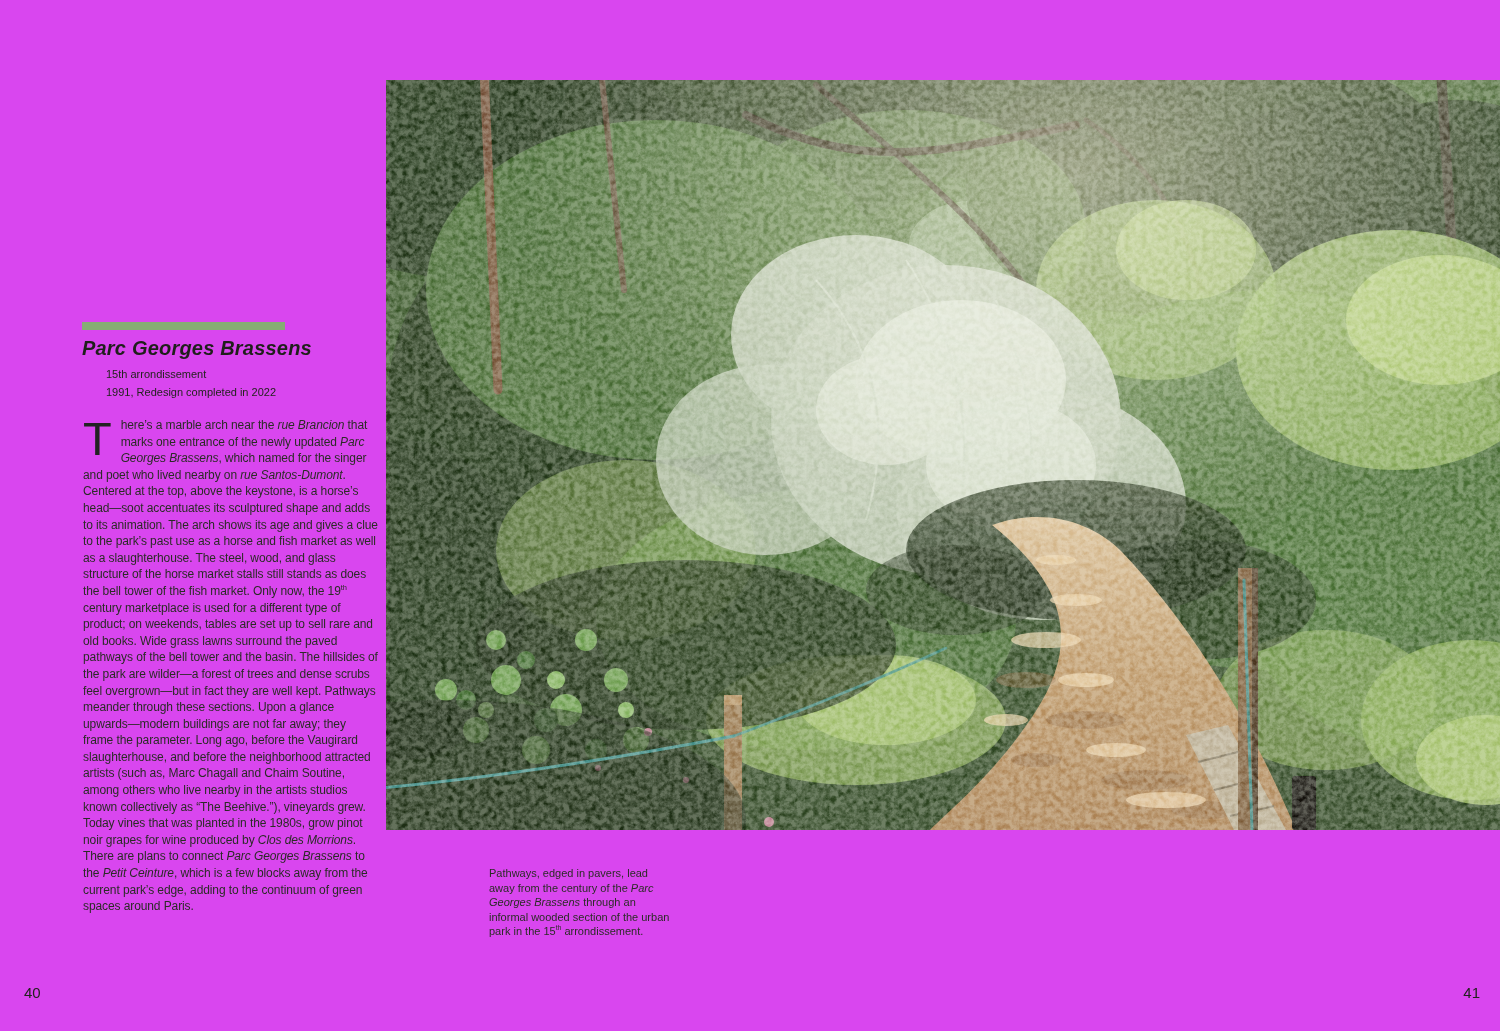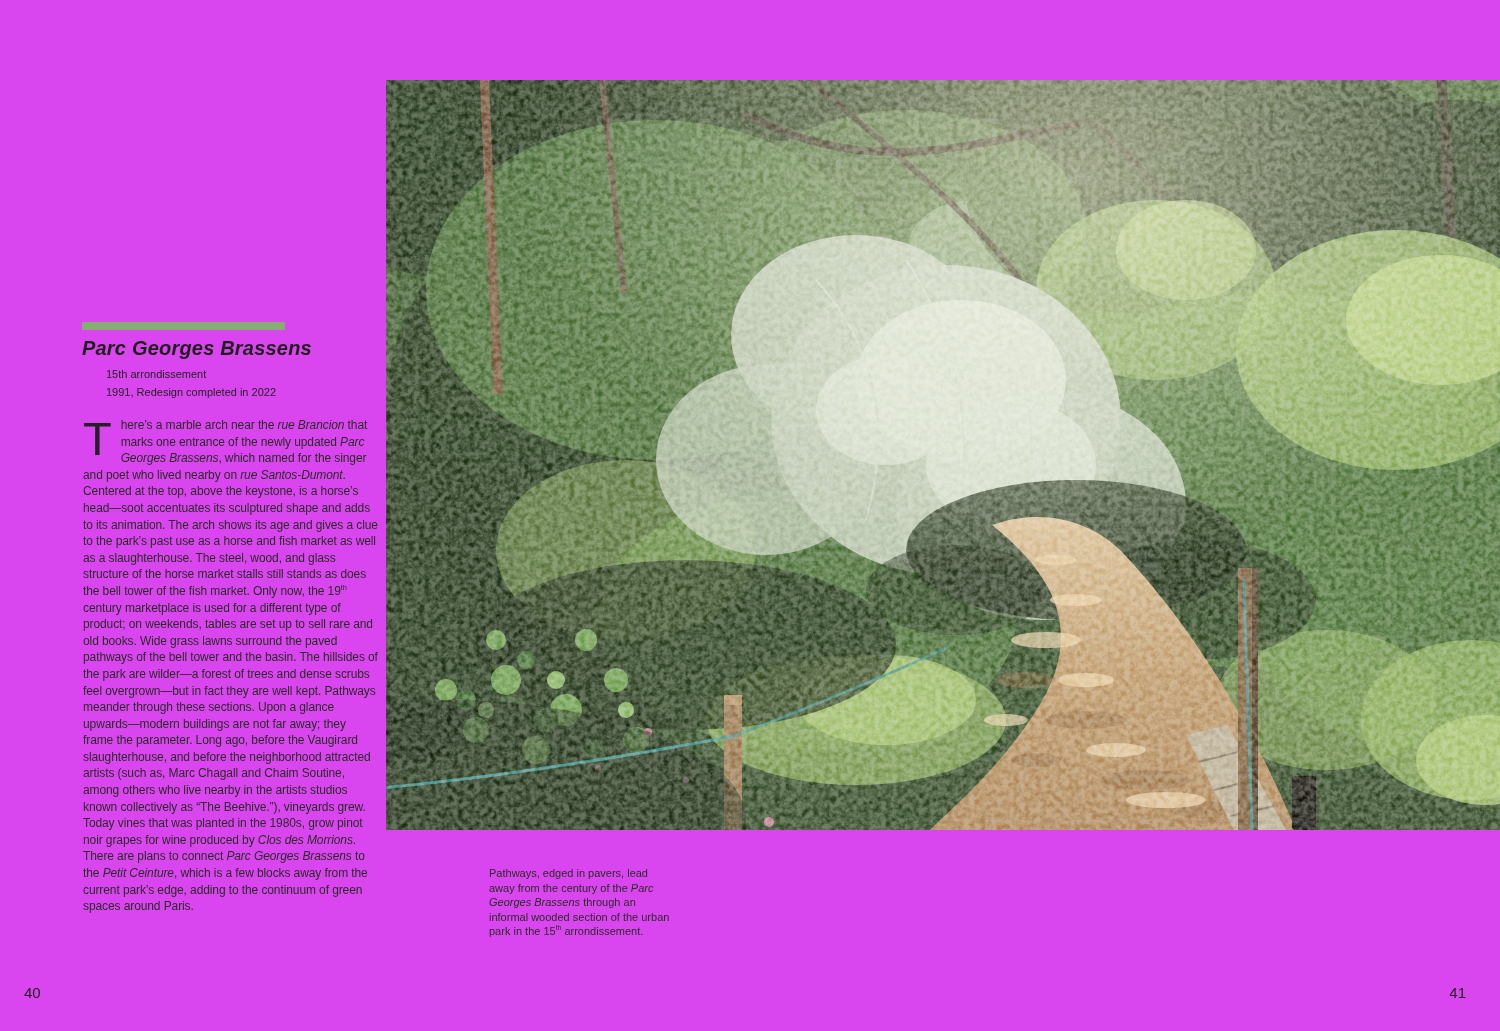--- a/index.html
+++ b/index.html
@@ -40,21 +40,21 @@
   }
   .photo svg{display:block;width:100%;height:100%;}
   .caption{
     position:absolute;left:489px;top:866px;width:186px;margin:0;
     font-size:11px;line-height:14.5px;color:#2b2b26;
   }
   .folio{
     position:absolute;top:984px;font-size:15px;color:#22221e;
   }
   .folio-left{left:24px;}
-  .folio-right{right:38px;}
+  .folio-right{right:24px;}
 </style>
 </head>
 <body style="background: rgb(231, 234, 218);">
 
 <div class="spread">
 
   <div class="accent-bar" style="background: rgb(134, 172, 116);"></div>
 
   <h1 class="title">Parc Georges Brassens</h1>
 

